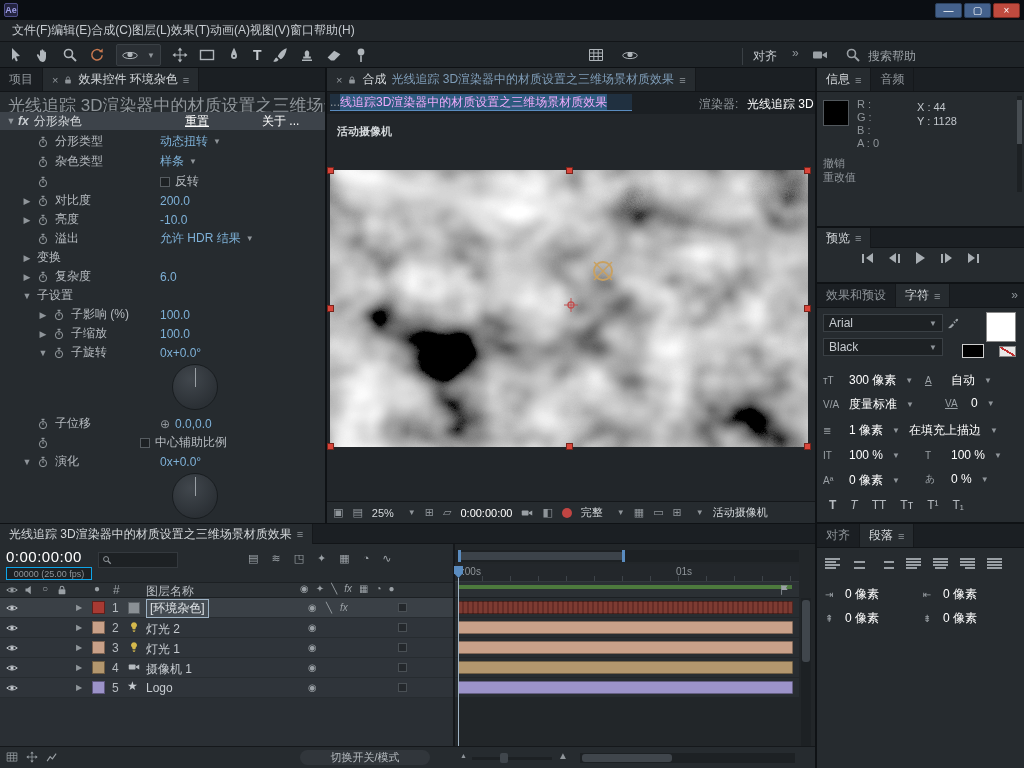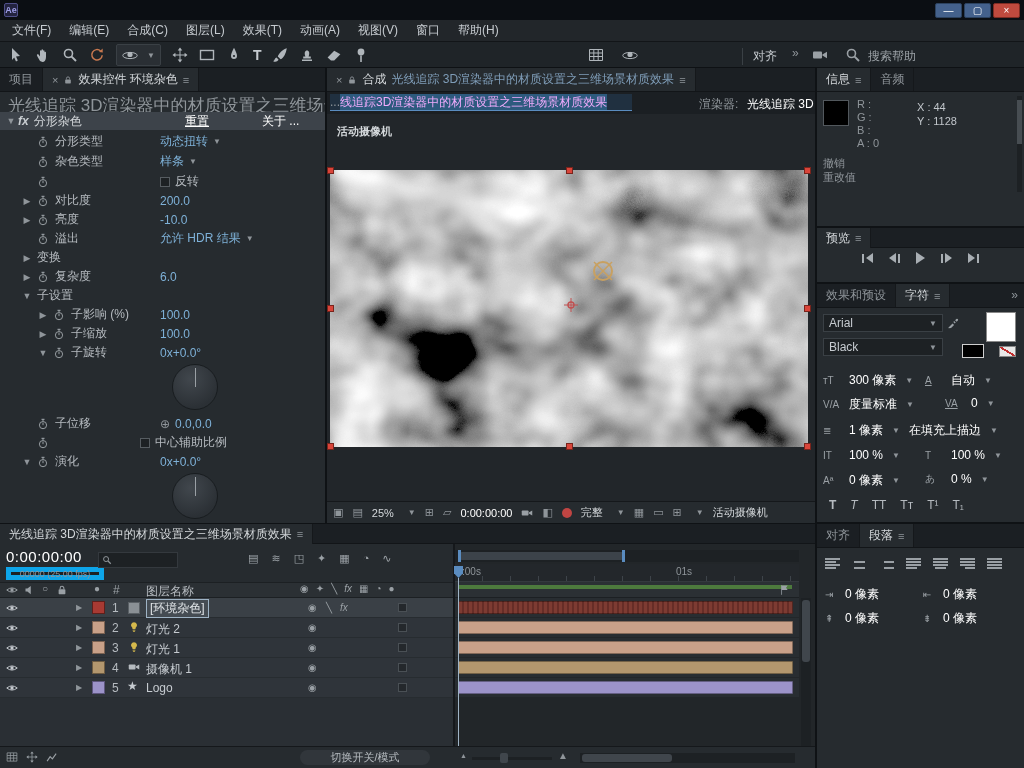--- a/index.html
+++ b/index.html
@@ -19,21 +19,21 @@
 svg.i{width:16px;height:16px;display:block;fill:currentColor}
 svg.i12{width:12px;height:12px;display:block;fill:currentColor}
 svg.i10{width:10px;height:10px;display:block;fill:currentColor}
 
 .titlebar{position:absolute;left:0;top:0;width:1024px;height:20px;background:#0b0e13;display:flex;align-items:center;gap:6px;padding:0 4px;color:#d4d8dc}
 .appicon{width:14px;height:14px;background:#23233f;border:1px solid #50508a;color:#9f9fe8;font-size:9px;font-weight:bold;display:flex;align-items:center;justify-content:center;border-radius:2px}
 .winbtns{margin-left:auto;display:flex;gap:2px}
 .wb{width:27px;height:15px;display:flex;align-items:center;justify-content:center;font-size:10px;color:#fff;background:#44618c;border:1px solid #2c425f;border-radius:2px}
 .wb.close{background:#bf4a3e;border-color:#7e2c23}
 
-.menubar{position:absolute;left:0;top:20px;width:1024px;height:22px;background:#22262a;display:flex;align-items:center;gap:18px;padding:0 12px;color:#c6cbd0;border-bottom:1px solid #121518}
+.menubar{position:absolute;left:0;top:20px;width:1024px;height:22px;background:#22262a;display:flex;align-items:center;padding:0 12px;color:#c6cbd0;border-bottom:1px solid #121518}
 
 .toolbar{position:absolute;left:0;top:42px;width:1024px;height:26px;background:#1f2428;border-bottom:1px solid #0e1114;color:#b0b6bb}
 .tools{position:absolute;left:8px;top:0;height:26px;display:flex;align-items:center;gap:11px}
 .toolbox{display:flex;align-items:center;gap:4px;border:1px solid #3a4045;background:#2a2f34;padding:2px 5px;border-radius:2px}
 
 .erow{position:absolute;left:0;width:100%;height:19px;display:flex;align-items:center;padding-left:20px}
 .erow.ind{padding-left:36px}
 .slot-exp{width:14px;text-align:center;font-size:9px;color:#8f959a;flex:none}
 .slot-sw{width:18px;flex:none;color:#9aa0a5;display:flex;justify-content:center}
 .erow .lbl{color:#b6bbc0;margin-left:3px}
@@ -762,21 +762,21 @@
 </div>
 
 <div class="panel" style="left:0;top:524px;width:815px;height:244px">
   <div class="tabbar" style="height:20px">
     <span class="tab active" style="height:20px">
       <span>光线追踪 3D渲染器中的材质设置之三维场景材质效果</span>
       <span class="mg">≡</span>
     </span>
   </div>
   <span class="abs accent" style="left:6px;top:24px;font-size:15px;letter-spacing:.5px">0:00:00:00</span>
-  <span class="abs" style="left:6px;top:43px;width:98px;height:13px;background:#1d2124;border:5px solid #0ea5e9;font-size:9px;color:#8f959a;display:flex;align-items:center;justify-content:center">00000 (25.00 fps)</span>
+  <span class="abs" style="left:6px;top:43px;width:86px;height:13px;background:#1d2124;border:1px solid #0ea5e9;font-size:9px;color:#8f959a;display:flex;align-items:center;justify-content:center">00000 (25.00 fps)</span>
   <span class="abs" style="left:98px;top:28px;width:80px;height:16px;background:#1d2124;border:1px solid #34393e;display:flex;align-items:center;padding:0 3px;color:#8f959a">
       <svg class="i10">
         <use href="#sy-zoom"></use>
       </svg>
     </span>
   <span class="abs" style="left:248px;top:28px;display:flex;gap:13px;color:#9aa0a5;font-size:11px">
     <span>▤</span>
     <span>≋</span>
     <span>◳</span>
     <span>✦</span>

